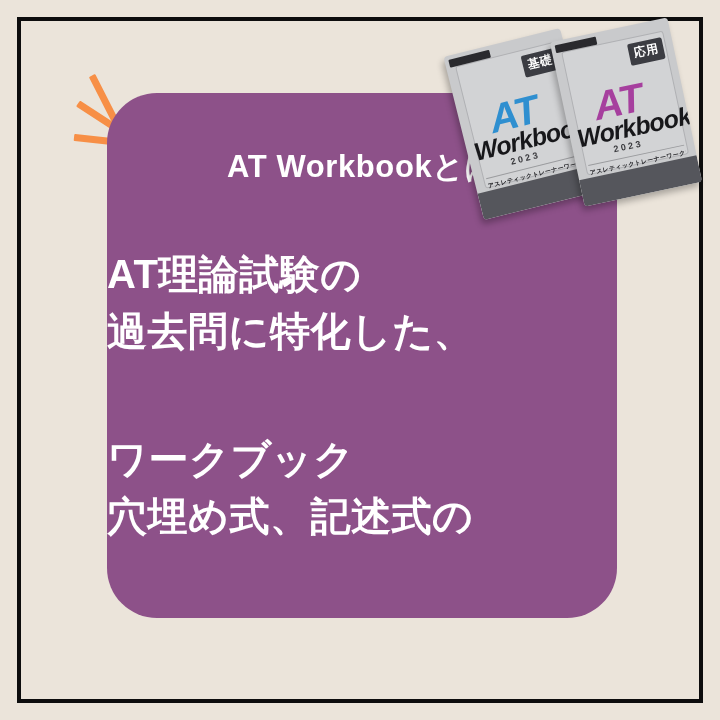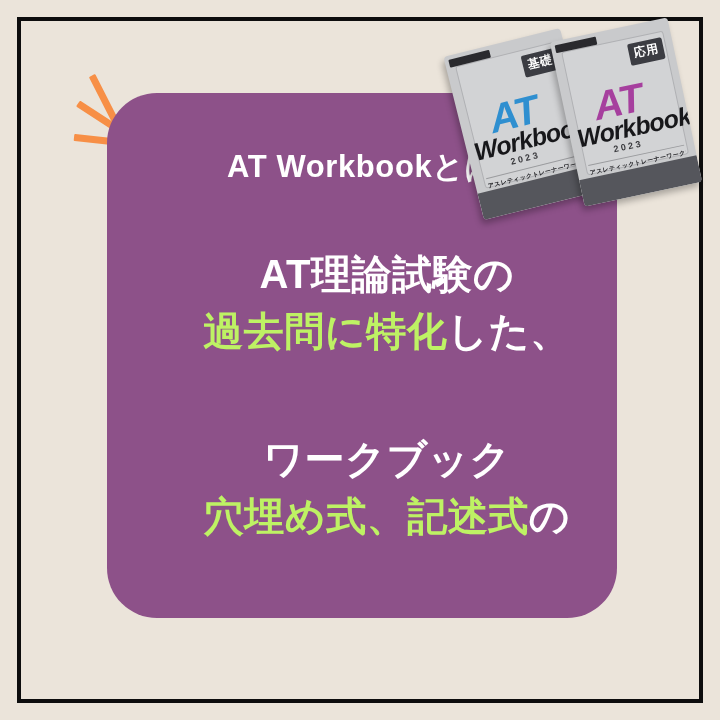--- a/index.html
+++ b/index.html
@@ -83,32 +83,30 @@
     font-weight: 700;
     letter-spacing: 0.6px;
     line-height: 1.1;
   }
 
   
   .body-copy {
     position: absolute;
     left: 0;
     width: 100%;
-    text-align: center;
     color: #ffffff;
     font-size: 40px;
     font-weight: 700;
     line-height: 1.42;
     letter-spacing: 0.5px;
-    margin-left: 25px;
   }
   .block-a { top: 153px; }
   .block-b { top: 338px; }
 
-  .hl { color: #bef264; }
+  .hl { color: #ffffff; }
 
   
   .books {
     position: absolute;
     left: 448px;
     top: 18px;
     width: 262px;
     height: 212px;
     z-index: 6;
   }

